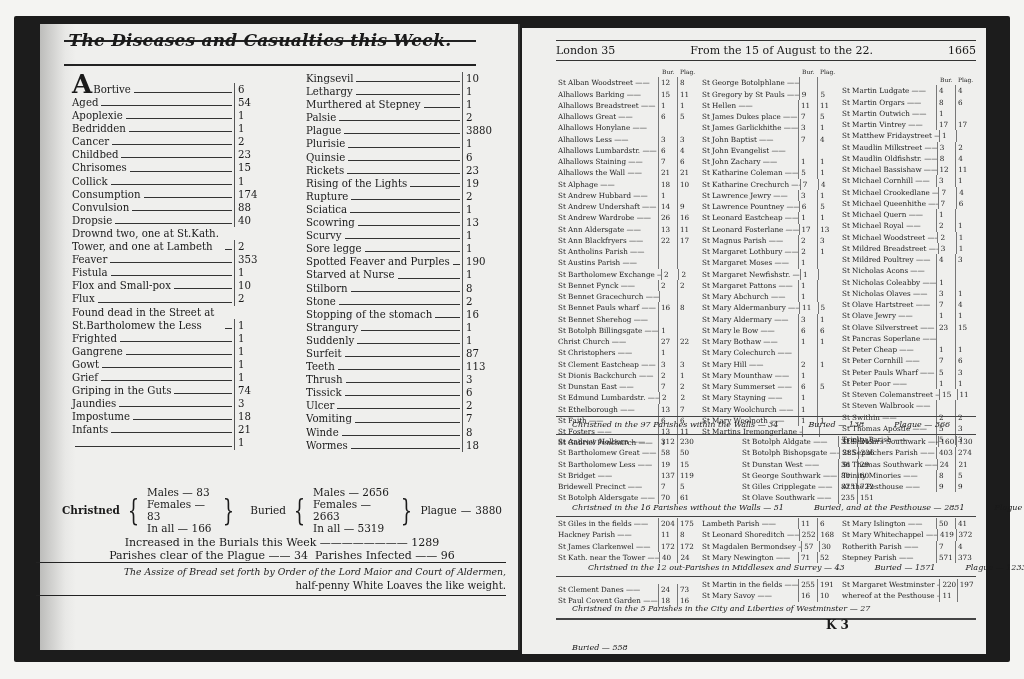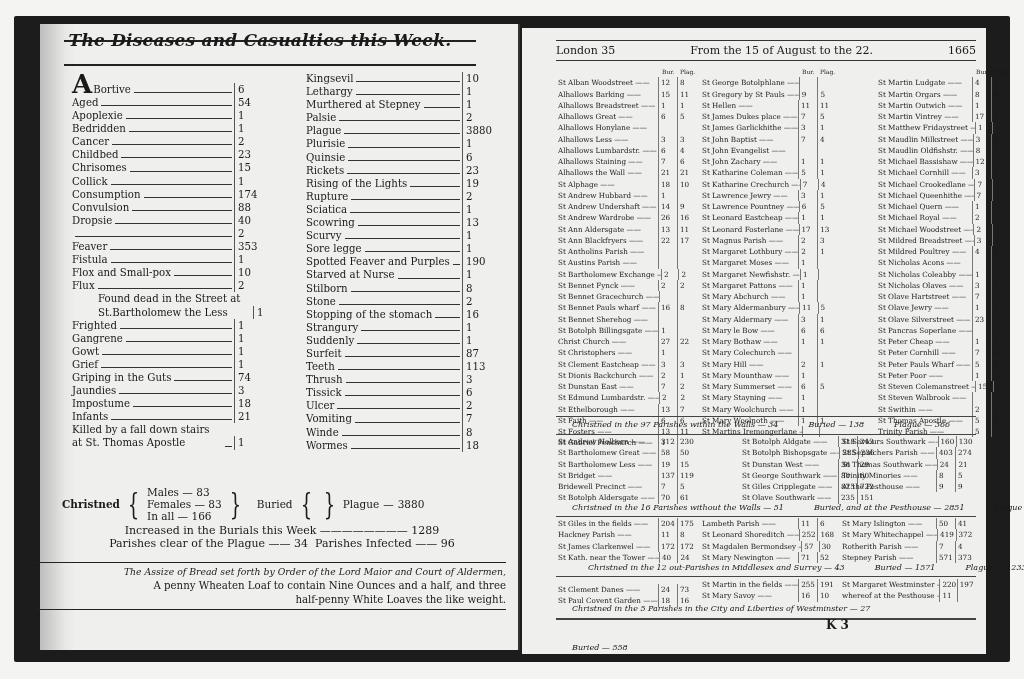--- a/index.html
+++ b/index.html
@@ -101,20 +101,21 @@
       <span class="nm">Convulsion</span>
       <span class="dash"></span>
       <span class="val">88</span>
     </div>
     <div class="row">
       <span class="nm">Dropsie</span>
       <span class="dash"></span>
       <span class="val">40</span>
     </div>
     <div class="row two">
+      <span class="nm" style="max-width: 150px;">Drownd two, one at St.Kath. Tower, and one at Lambeth</span>
       <span class="dash"></span>
       <span class="val">2</span>
     </div>
     <div class="row">
       <span class="nm">Feaver</span>
       <span class="dash"></span>
       <span class="val">353</span>
     </div>
     <div class="row">
       <span class="nm">Fistula</span>
@@ -125,21 +126,21 @@
       <span class="nm">Flox and Small-pox</span>
       <span class="dash"></span>
       <span class="val">10</span>
     </div>
     <div class="row">
       <span class="nm">Flux</span>
       <span class="dash"></span>
       <span class="val">2</span>
     </div>
     <div class="row two">
-      <span class="nm" style="max-width: 150px; margin-left: 26px;">Found dead in the Street at St.Bartholomew the Less</span>
+      <span class="nm" style="max-width: 150px;">Found dead in the Street at St.Bartholomew the Less</span>
       <span class="dash"></span>
       <span class="val">1</span>
     </div>
     <div class="row">
       <span class="nm">Frighted</span>
       <span class="dash"></span>
       <span class="val">1</span>
     </div>
     <div class="row">
       <span class="nm">Gangrene</span>
@@ -170,21 +171,20 @@
       <span class="nm">Impostume</span>
       <span class="dash"></span>
       <span class="val">18</span>
     </div>
     <div class="row">
       <span class="nm">Infants</span>
       <span class="dash"></span>
       <span class="val">21</span>
     </div>
     <div class="row two">
-      <span class="nm" style="max-width: 150px;">Killed by a fall down stairs at St. Thomas Apostle</span>
       <span class="dash"></span>
       <span class="val">1</span>
     </div>
   </div>
 <div class="col" id="lcol2" style="left:306px;top:72px;width:188px;">
     <div class="row">
       <span class="nm">Kingsevil</span>
       <span class="dash"></span>
       <span class="val">10</span>
     </div>
@@ -335,35 +335,39 @@
     <span style="font-weight:bold;">Christned</span>
     <span class="brace">{</span>
     <span class="blk">
       <span>Males</span> — <span>83</span><br>
       <span>Females</span> — <span>83</span><br>
       <span>In all</span> — <span>166</span>
     </span>
     <span class="brace">}</span>
     <span style="margin-left:8px;">Buried</span>
     <span class="brace">{</span>
+    <span class="blk">
+      <span>Males</span> — <span>2656</span><br>
+      <span>Females</span> — <span>2663</span><br>
+      <span>In all</span> — <span>5319</span>
+    </span>
     <span class="brace">}</span>
     <span>Plague</span>—<span>3880</span>
   </div>
   <div class="centered" style="margin-top:2px;">
     <span>Increased in the Burials this Week</span> ———————— <span>1289</span>
   </div>
   <div class="centered">
     <span>Parishes clear of the Plague</span> —— <span>34</span>
     &nbsp;<span>Parishes Infected</span> —— <span>96</span>
   </div>
 </div>
 
 <div class="assize">
   <div class="it">The Assize of Bread set forth by Order of the Lord Maior and Court of Aldermen,</div>
-  <div>A penny Wheaten Loaf to contain Nine Ounces and a half, and three</div>
   <div>half-penny White Loaves the like weight.</div>
 </div>
 
 <div class="rhead" style="left:556px;top:40px;width:420px;">
   <span>London 35</span>
   <span>From the 15 of August to the 22.</span>
   <span>1665</span>
 </div>
 
 <div class="rcol" id="rcol1" style="left:558px;top:66px;width:138px;">
@@ -696,21 +700,21 @@
       <span class="pn">St Mary Woolnoth ——</span>
       <span class="b">1</span>
       <span class="p">1</span>
     </div>
     <div class="prow">
       <span class="pn">St Martins Iremongerlane ——</span>
       <span class="b"></span>
       <span class="p"></span>
     </div>
   </div>
-<div class="rcol" id="rcol3" style="left:842px;top:66px;width:132px;margin-left:36px;">
+<div class="rcol" id="rcol3" style="left:842px;top:74px;width:132px;">
     <div class="colhdr">
       <span>Bur.</span>
       <span>Plag.</span>
     </div>
     <div class="prow">
       <span class="pn">St Martin Ludgate ——</span>
       <span class="b">4</span>
       <span class="p">4</span>
     </div>
     <div class="prow">

